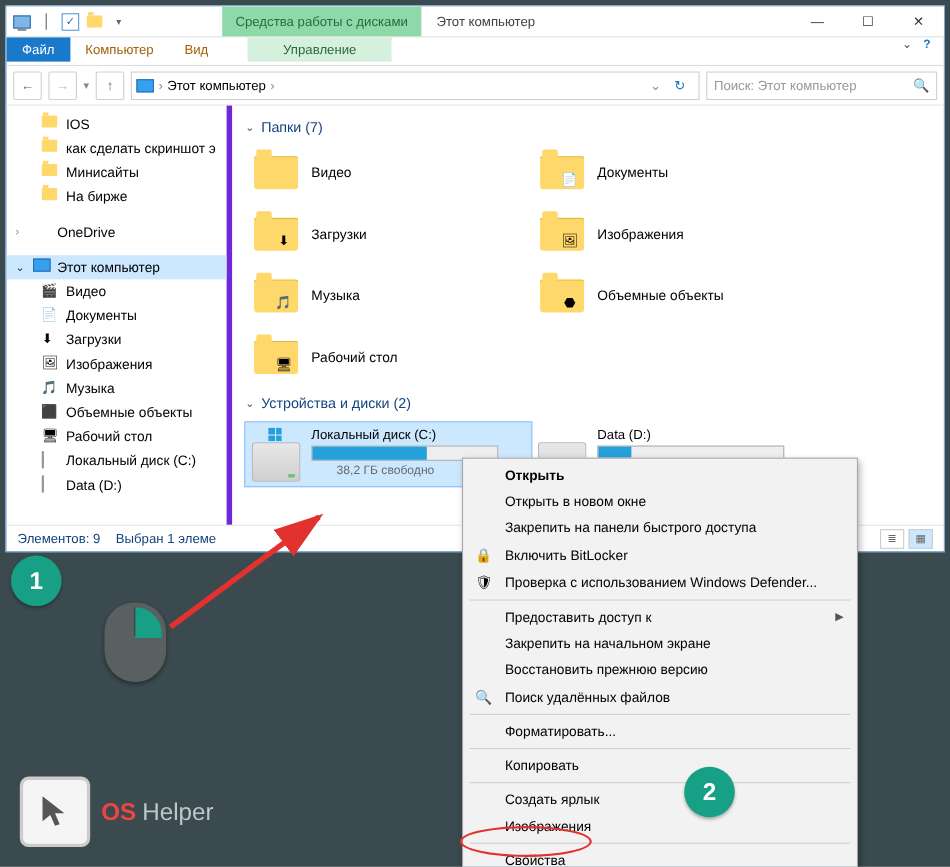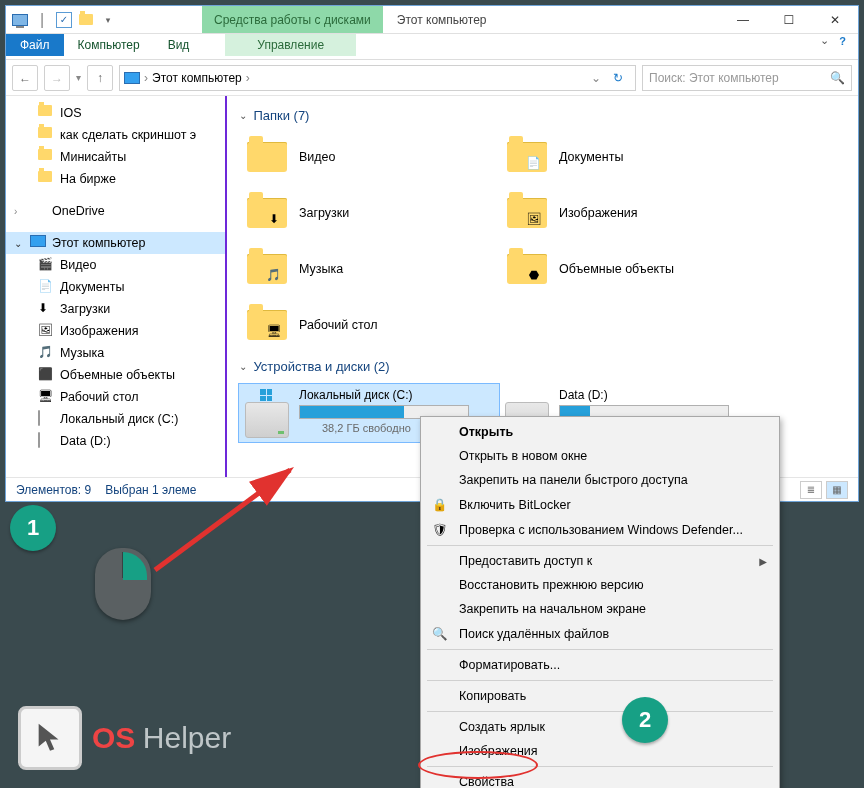--- a/index.html
+++ b/index.html
@@ -9,34 +9,34 @@
 
 .titlebar { height: 28px; display: flex; align-items: stretch; background: #fff; border-bottom: 1px solid #e0e0e0; }
 .qat { display: flex; align-items: center; gap: 6px; padding: 0 6px; }
 .smallicon { width: 16px; height: 16px; display: inline-flex; align-items: center; justify-content: center; }
 .tab-context { background: #8ed9a9; color: #2b6b3b; font-size: 12px; padding: 2px 12px; margin-left: 80px; display:flex; align-items:center; }
 .titletxt { font-size: 12px; color: #444; display: flex; align-items: center; padding-left: 14px; }
 .winbtns { margin-left: auto; display: flex; }
 .winbtn { width: 46px; display: flex; align-items: center; justify-content: center; color: #333; font-size: 12px; }
 
 .ribbon-tabs { height: 26px; display: flex; align-items: flex-start; border-bottom: 1px solid #ddd; }
-.rtab { padding: 4px 14px; font-size: 12px; color: #14532d; display:flex; align-items:center; }
+.rtab { padding: 4px 14px; font-size: 12px; color: #a16207; display:flex; align-items:center; }
 .rtab.file { background: #1979ca; color: #fff; }
 .rtab.manage { background: #d5f1dd; color:#2b6b3b; margin-left: 22px; padding:4px 32px;}
 .rib-right { margin-left:auto; display:flex; align-items:center; gap:10px; padding-right:12px; color:#555; font-size:11px;}
 
 .addrbar { height: 36px; display:flex; align-items:center; gap:6px; padding: 4px 6px; border-bottom:1px solid #e5e5e5;}
 .navarr { width:26px; height:26px; border:1px solid #d0d0d0; border-radius:2px; display:flex; align-items:center; justify-content:center; color:#666; font-size:12px;}
 .bcrumb { flex:1; height:26px; border:1px solid #d0d0d0; display:flex; align-items:center; padding:0 4px; gap:4px; font-size:12px;}
 .bcrumb .sep { color:#888; }
 .refresh {width:26px; text-align:center; color:#1979ca;}
 .searchbox { width:210px; height:26px; border:1px solid #d0d0d0; display:flex; align-items:center; padding:0 6px; color:#999; font-size:12px; gap:6px;}
 
 .body { display:flex; height: calc(100% - 28px - 26px - 36px - 24px); }
-.tree { width: 221px; border-right:2px solid #6d28d9; padding: 6px 0; overflow:hidden; font-size:12.5px; }
+.tree { width: 205px; border-right:5px solid #6d28d9; padding: 6px 0; overflow:hidden; font-size:12.5px; }
 .treeitem { display:flex; align-items:center; gap:6px; padding: 3px 6px 3px 22px; white-space:nowrap; overflow:hidden; }
 .treeitem.q { padding-left: 32px;}
 .treeitem.selected { background:#cce8ff; }
 .ticon { width:16px; height:16px; }
 
 .content { flex:1; padding: 10px 12px; overflow:hidden; position:relative; }
 .groupheader { display:flex; align-items:center; gap:6px; color:#14447e; font-size:13px; margin: 2px 0 10px 0;}
 .groupheader .chev { color:#555; font-size:10px;}
 .grid { display:flex; flex-wrap:wrap; }
 .gitem { width: 260px; display:flex; align-items:center; gap:10px; padding: 4px 6px; margin-bottom: 8px;}
@@ -72,21 +72,21 @@
 .numbadge{ position:absolute; width:46px;height:46px; border-radius:50%; background:#17a085; color:#fff; display:flex; align-items:center; justify-content:center; font-size:22px; font-weight:600; box-shadow:0 2px 3px rgba(0,0,0,.3); z-index:70;}
 .badge1{ left:10px; top:505px;}
 .badge2{ left:622px; top:697px;}
 .mouse{ position:absolute; left:95px; top:548px; width:56px; height:72px; background:#5a6062; border-radius:28px 28px 30px 30px; z-index:65; box-shadow:0 2px 4px rgba(0,0,0,.4);}
 .mouse:before{content:"";position:absolute;left:50%;top:4px;width:2px;height:26px;background:#3a4042;transform:translateX(-50%);}
 .mouse:after{content:"";position:absolute;right:4px;top:4px;width:24px;height:28px;background:#17a085;border-radius:0 24px 0 0;}
 .redarrow{position:absolute; left:130px; top:460px; width:175px; height:120px; z-index:64; pointer-events:none;}
 
 .logo{position:absolute; left:18px; bottom:18px; display:flex; align-items:center; gap:10px; z-index:40;}
 .logo .sq{width:64px;height:64px;border:3px solid #ccc; border-radius:8px; background:#f5f5f5; display:flex;align-items:center;justify-content:center;}
-.logo .txt{font-family:"Comic Sans MS", cursive; font-size:30px;}
+.logo .txt{font-family:"Comic Sans MS", cursive; font-size:22px;}
 .logo .os{color:#e44; font-weight:700;}
 .logo .hp{color:#bfc6c8;}
 
 
 .pc-mini{width:16px;height:12px;border:1px solid #2a6db1;background:#7fb6e6;position:relative;}
 .pc-mini:after{content:"";position:absolute;left:3px;bottom:-3px;width:8px;height:2px;background:#888;}
 .pc-big{width:16px;height:12px;border:1px solid #2a6db1;background:#34a0ef;position:relative;display:inline-block}
 .fold-mini{width:14px;height:11px;background:#ffd86b;border-radius:1px;position:relative;display:inline-block}
 .fold-mini:before{content:"";position:absolute;left:1px;top:-3px;width:5px;height:3px;background:#ffd86b;}
 .onedrive{width:16px;height:10px;background:#1c87d5;border-radius:6px 6px 4px 4px;position:relative}
@@ -351,25 +351,25 @@
       <span>Проверка с использованием Windows Defender...</span>
     </div>
     <div class="csep"></div>
     <div class="citem">
       <span class="cicon"></span>
       <span>Предоставить доступ к</span>
       <span class="arrow">▶</span>
     </div>
     <div class="citem">
       <span class="cicon"></span>
+      <span>Закрепить на начальном экране</span>
+    </div>
+    <div class="citem">
+      <span class="cicon"></span>
       <span>Восстановить прежнюю версию</span>
-    </div>
-    <div class="citem">
-      <span class="cicon"></span>
-      <span>Закрепить на начальном экране</span>
     </div>
     <div class="citem">
       <span class="cicon">🔍</span>
       <span>Поиск удалённых файлов</span>
     </div>
     <div class="csep"></div>
     <div class="citem">
       <span class="cicon"></span>
       <span>Форматировать...</span>
     </div>

